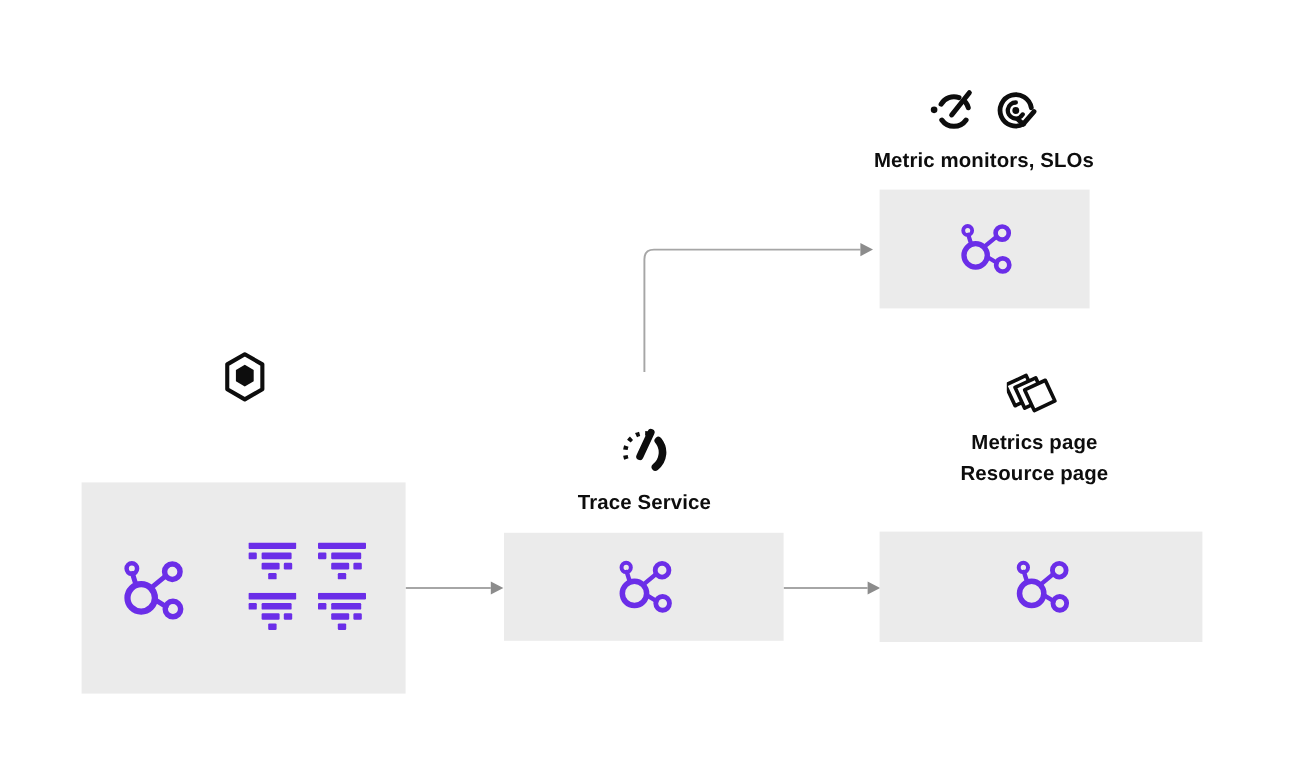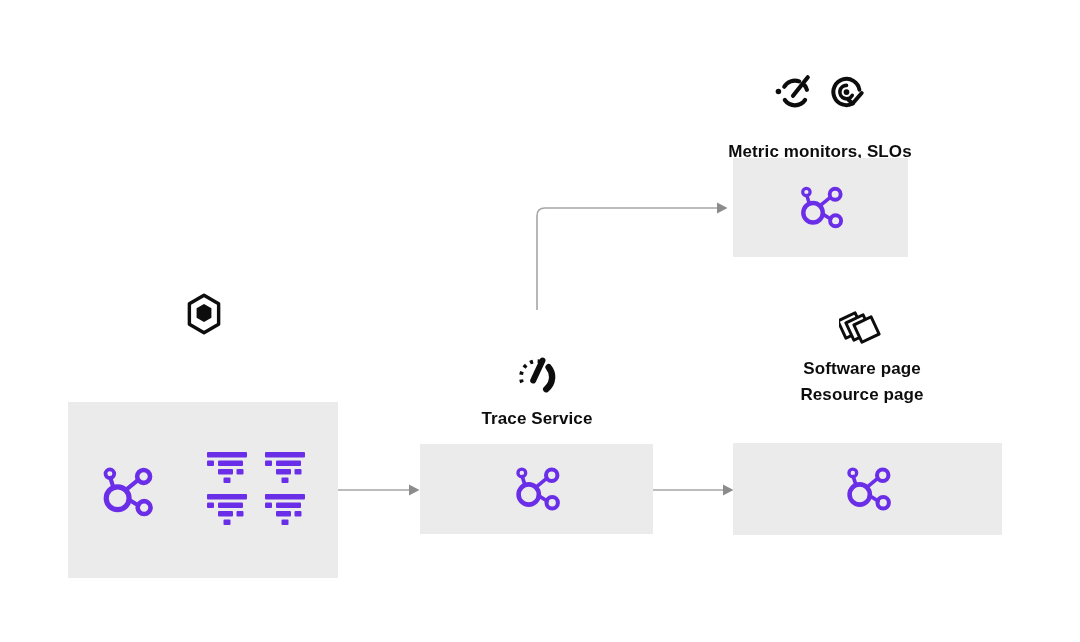--- a/index.html
+++ b/index.html
@@ -149,42 +149,42 @@
     <svg width="39" height="38" viewBox="0 0 40 40">
       <g fill="none" class="kstroke" stroke-width="4.2" stroke-linecap="round" stroke-linejoin="round">
         <path d="M33.6,16.6 A13.8,13.8 0 1 0 26.9,30.9"></path>
         <path d="M20,12 A7,7 0 1 0 26.06,22.5" stroke-width="3.8"></path>
         <path d="M22,27 L26.5,31 L36,20"></path>
       </g>
       <circle cx="20" cy="19" r="3" class="kfill"></circle>
     </svg>
   </div>
 
-  <div class="label" style="left:820px;top:121px;margin-top:18px;">Metric monitors, SLOs</div>
+  <div class="label" style="left:820px;top:121px;">Metric monitors, SLOs</div>
 
   <div class="graybox" style="left:733px;top:158px;width:175px;height:99px;">
     <div>
       <svg width="46" height="45" viewBox="0 0 52 50">
           <use href="#node-graph"></use>
         </svg>
     </div>
   </div>
 
   <div class="abs" style="left:839px;top:305px;">
     <svg width="46" height="42" viewBox="0 0 46 42">
       <g fill="#ffffff" class="kstroke" stroke-width="3" stroke-linejoin="round">
         <rect x="2" y="11" width="19" height="19" transform="rotate(-25 11.5 20.5)"></rect>
         <rect x="10" y="13" width="19" height="19" transform="rotate(-25 19.5 22.5)"></rect>
         <rect x="18" y="15" width="19" height="19" transform="rotate(-25 27.5 24.5)"></rect>
       </g>
     </svg>
   </div>
 
   <div class="label" style="left:862px;top:356px;">
-    <div>Software page</div>
+    <div>Metrics page</div>
     <div>Resource page</div>
   </div>
 
   <div class="graybox" style="left:733px;top:443px;width:269px;height:92px;">
     <div>
       <svg width="48" height="46" viewBox="0 0 52 50">
           <use href="#node-graph"></use>
         </svg>
     </div>
   </div>

